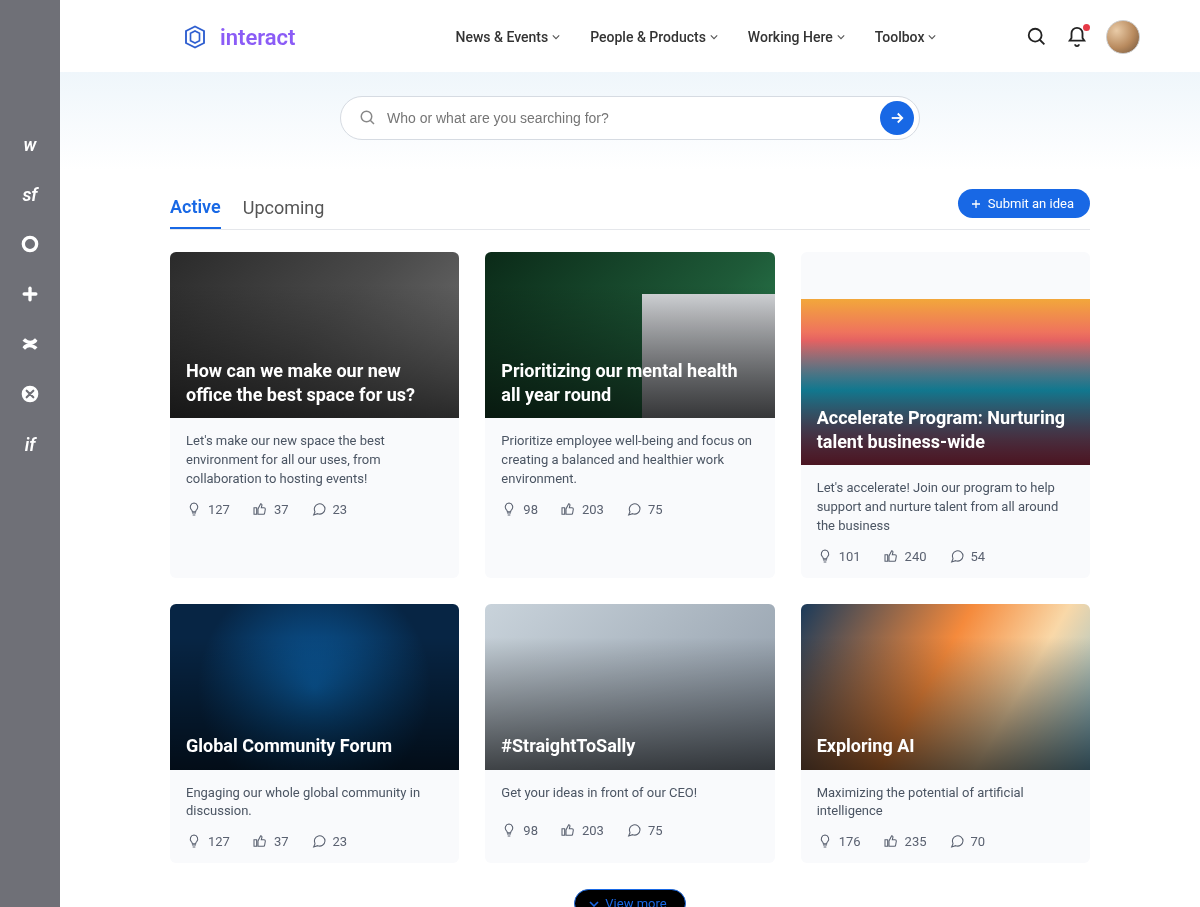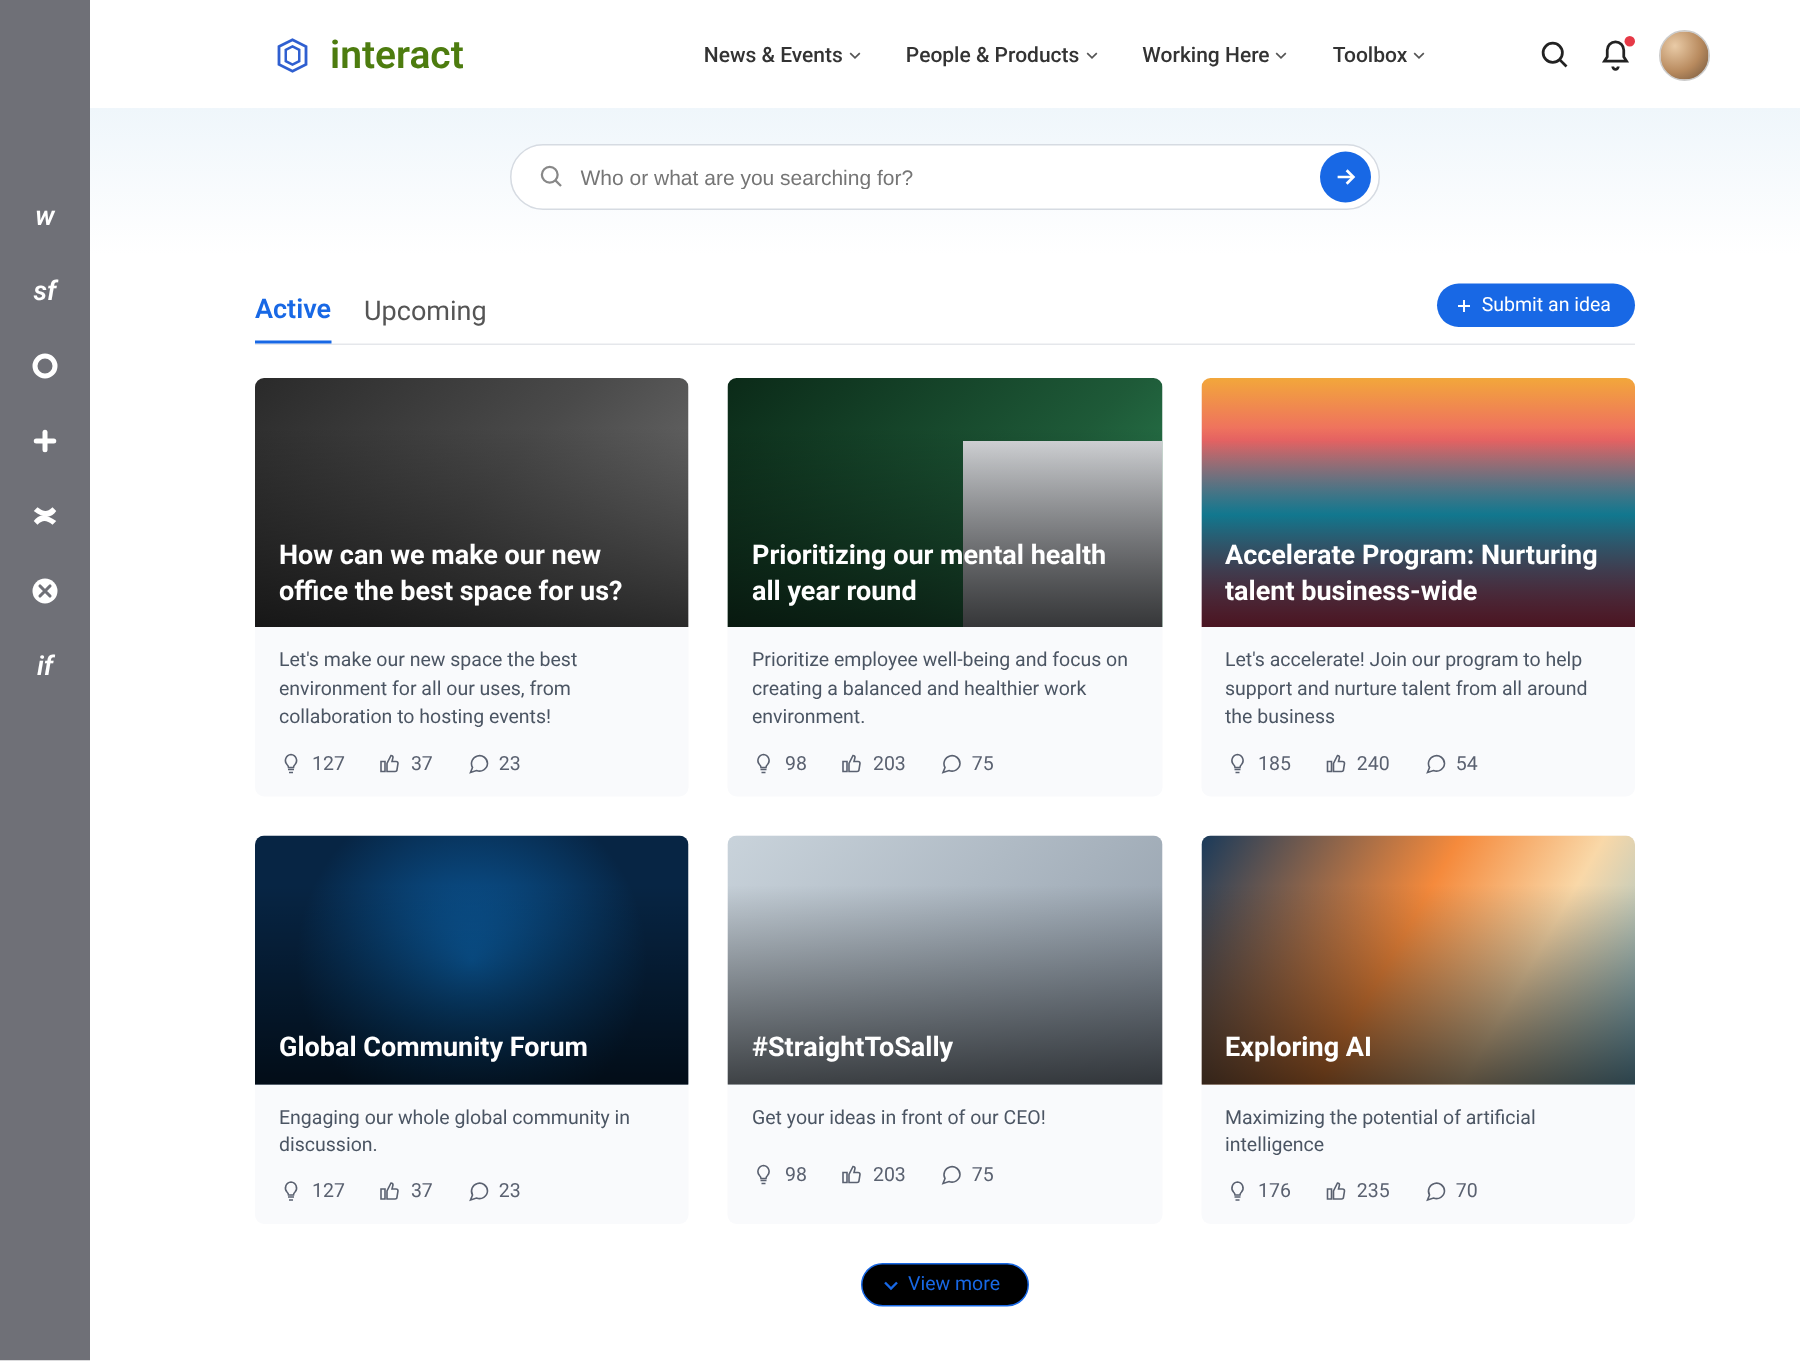--- a/index.html
+++ b/index.html
@@ -46,23 +46,23 @@
   .header {
     display: flex;
     align-items: center;
     padding: 20px 60px 18px 120px;
     gap: 40px;
   }
   .logo {
     display: flex;
     align-items: center;
     gap: 10px;
-    color: #4d7c0f;
+    color: #8b5cf6;
     font-weight: 600;
-    font-size: 26px;
+    font-size: 22px;
   }
   .logo-mark {
     width: 30px; height:30px;
   }
   .nav {
     display: flex;
     gap: 30px;
     margin-left: 120px;
   }
   .nav-item {
@@ -207,21 +207,21 @@
     font-size:13px;
     color:#5a6170;
   }
   .stat { display:flex; align-items:flex-end; gap:6px; }
   .stat svg { width:16px; height:16px; stroke:#5a6170; fill:none; stroke-width:1.6; }
 
   
   .bg1 { background: linear-gradient(135deg,#2a2a2a 0%, #4a4a4a 50%, #777 100%); }
   .bg2 { background: linear-gradient(135deg,#0b2a18 0%, #1e5a38 60%, #2e8b57 100%); }
   .bg2 .overlay-panel { position:absolute; right:0; bottom:0; width:46%; height:75%; background:linear-gradient(180deg,#d6d8db,#9b9ea3); }
-  .bg3 { background: linear-gradient(180deg,#f2a73b 0%, #e66 25%, #18a7c7 55%, #d63b60 100%); }
+  .bg3 { background: linear-gradient(180deg,#f2a73b 0%, #e66 25%, #18a7c7 55%, #d63b60 100%); margin-top: 47px; }
   .bg4 { background: radial-gradient(circle at 50% 50%, #0b5fa5 0%, #072544 70%); }
   .bg5 { background: linear-gradient(135deg,#c9d3db 0%, #8d99a6 100%); }
   .bg6 { background: linear-gradient(120deg,#1a3a5a 0%, #f58a3c 45%, #f9d8a8 70%, #7bbcd6 100%); }
 
   .view-more-row {
     display:flex;
     justify-content:center;
     margin-top: 26px;
   }
   .view-more {
@@ -417,21 +417,21 @@
       <div class="card">
         <div class="card-hero bg3">
           <div class="card-title">Accelerate Program: Nurturing talent business-wide</div>
         </div>
         <div class="card-desc">Let's accelerate! Join our program to help support and nurture talent from all around the business</div>
         <div class="card-stats">
           <div class="stat">
               <svg viewBox="0 0 24 24">
                 <path d="M9 18h6M10 21h4M12 3a6 6 0 00-4 10c1 1 1.5 2 1.5 3h5c0-1 .5-2 1.5-3a6 6 0 00-4-10z"></path>
               </svg>
-              <span>185</span>
+              <span>101</span>
             </div>
           <div class="stat">
               <svg viewBox="0 0 24 24">
                 <path d="M7 10v10H3V10h4zm3 10h7a2 2 0 002-2l1-6a2 2 0 00-2-2h-4l1-4a2 2 0 00-2-2l-4 8v8z"></path>
               </svg>
               <span>240</span>
             </div>
           <div class="stat">
               <svg viewBox="0 0 24 24">
                 <path d="M21 12a8 8 0 01-11 7l-6 2 2-5a8 8 0 1115-4z"></path>

